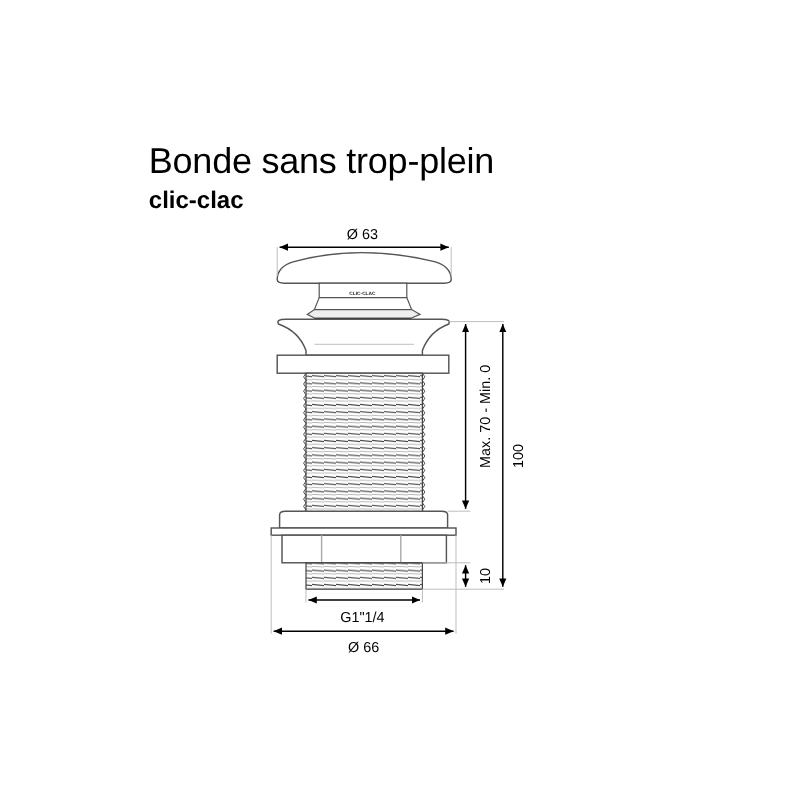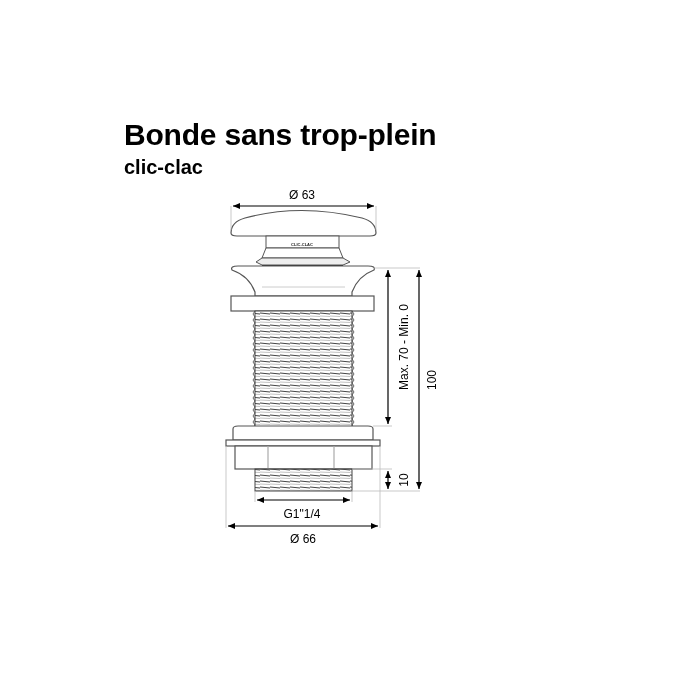--- a/index.html
+++ b/index.html
@@ -1,17 +1,17 @@
 <!DOCTYPE html>
 <html><head>
 <meta charset="utf-8">
 <style>
   html, body { margin:0; padding:0; background:#ffffff; }
   body { width:675px; height:675px; position:relative; overflow:hidden; font-family:"Liberation Sans", sans-serif; }
-  .title { position:absolute; left:124px; top:118px; font-size:30px; font-weight:bold; color:#000; letter-spacing:-0.2px; white-space:nowrap; }
+  .title { position:absolute; left:124px; top:118px; font-size:30px; font-weight:normal; color:#000; letter-spacing:-0.2px; white-space:nowrap; }
   .subtitle { position:absolute; left:124px; top:156px; font-size:20px; font-weight:bold; color:#000; white-space:nowrap; }
   svg.drawing { position:absolute; left:0; top:0; }
   .dimtext { font-family:"Liberation Sans", sans-serif; font-size:12px; fill:#000; }
 </style>
 </head>
 <body>
 
 <div class="title">Bonde sans trop-plein</div>
 <div class="subtitle">clic-clac</div>
 

